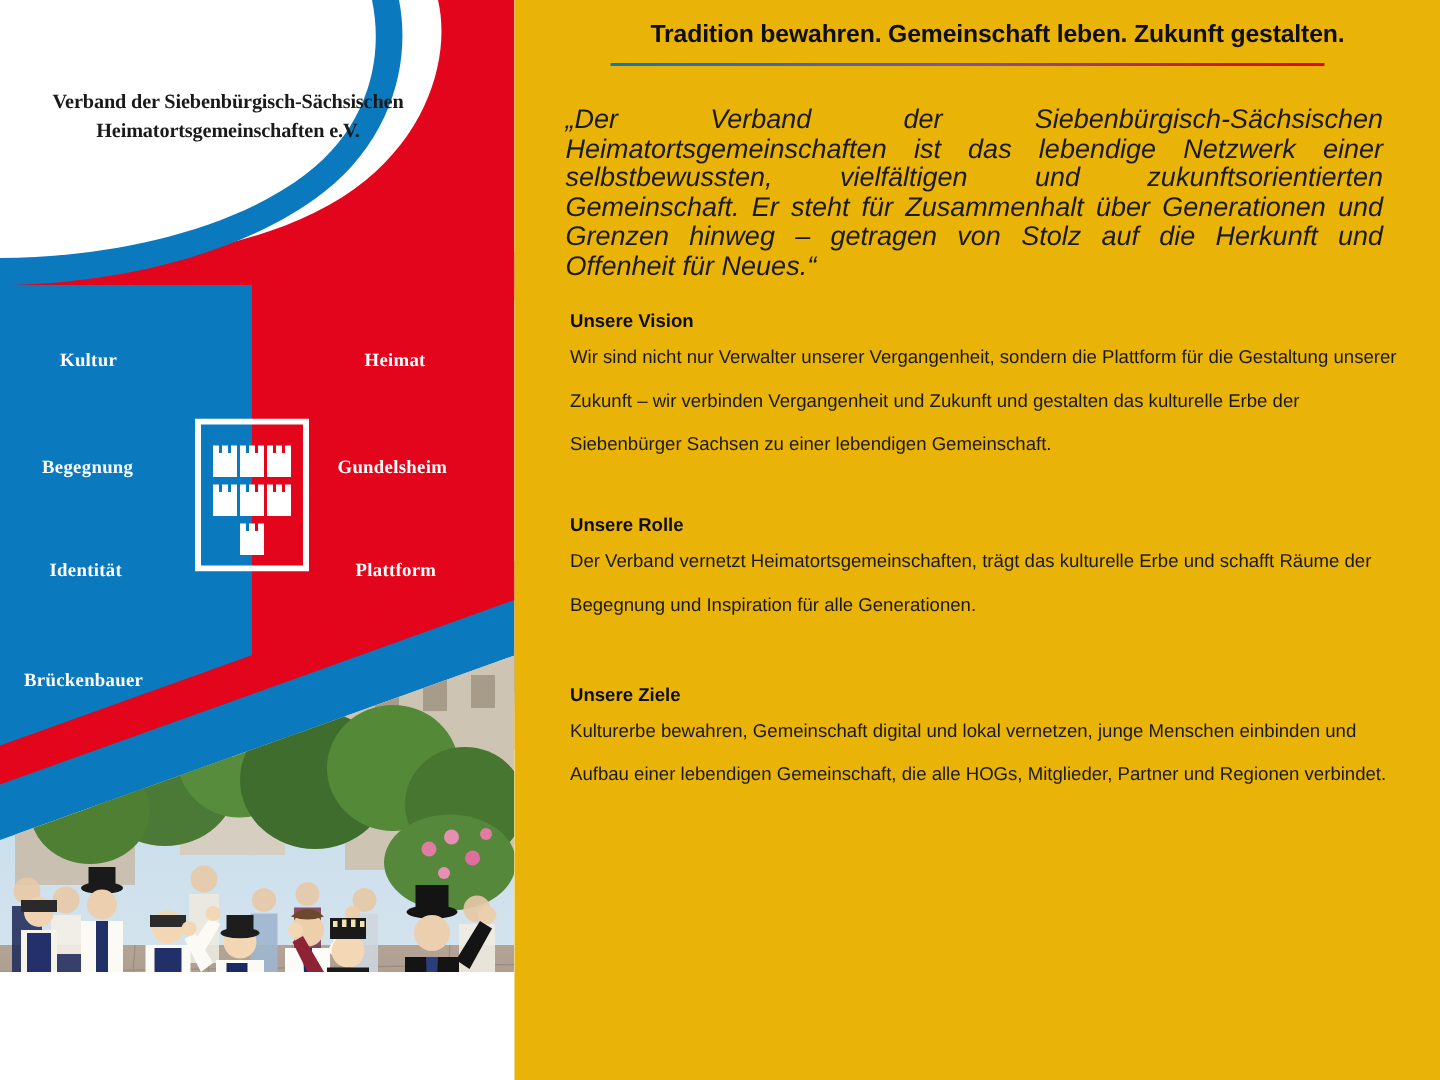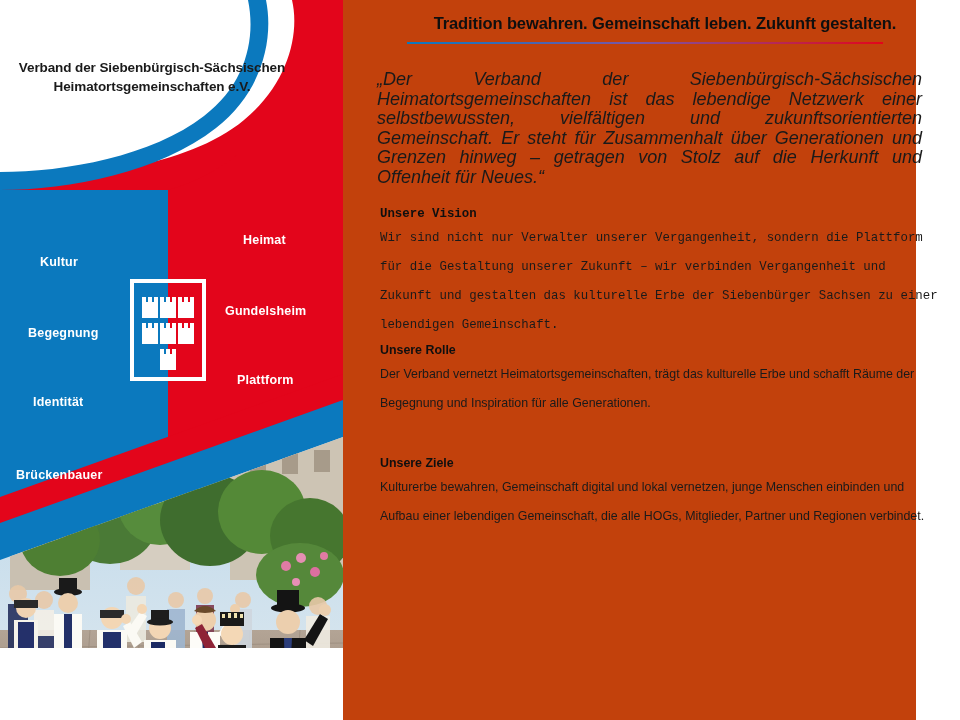--- a/index.html
+++ b/index.html
@@ -23,20 +23,21 @@
 
   
   #left-panel {
     position: absolute;
     left: 0;
     top: 0;
     width: 343px;
     height: 648px;
     overflow: hidden;
     background: #ffffff;
+    font-family: Liberation Serif, serif;
   }
 
   
   #brand-art {
     position: absolute;
     left: 0;
     top: 0;
     width: 343px;
     height: 720px;
     display: block;
@@ -74,21 +75,21 @@
   .kw {
     position: absolute;
     z-index: 5;
     color: #ffffff;
     font-size: 12.5px;
     font-weight: bold;
     letter-spacing: 0.2px;
     white-space: nowrap;
     pointer-events: none;
   }
-  .kw-left  { text-align: center; margin-top: 22px; }
+  .kw-left  { text-align: center; }
   .kw-right { text-align: left; }
 
   #kw-kultur       { left: 40px;  top: 233px; }
   #kw-bewahren     { left: 28px;  top: 304px; }
   #kw-identitaet   { left: 33px;  top: 373px; }
   #kw-brueckenbauer{ left: 16px;  top: 446px; }
   #kw-heimat       { left: 243px; top: 233px; }
   #kw-gemeinschaft { left: 225px; top: 304px; }
   #kw-tradition    { left: 237px; top: 373px; }
 
@@ -101,23 +102,23 @@
     height: 102px;
     z-index: 6;
     pointer-events: none;
   }
 
   
   #content {
     position: absolute;
     left: 343px;
     top: 0;
-    width: 573px;
+    width: 617px;
     height: 720px;
-    background: #c2410c;
+    background: #eab308;
   }
 
   #headline {
     position: absolute;
     left: 52px;
     top: 14px;
     width: 540px;
     text-align: center;
     font-size: 16.5px;
     font-weight: bold;
@@ -159,21 +160,21 @@
     line-height: 18px;
     margin-bottom: 1px;
   }
   .section-body {
     font-size: 12.4px;
     font-weight: normal;
     color: #1a1a1a;
     line-height: 29px;
   }
 
-  #section-vision { top: 205px; font-family: Liberation Mono, monospace; }
+  #section-vision { top: 205px; }
   #section-rolle  { top: 341px; }
   #section-ziele  { top: 454px; }
   #section-spirit { top: 590px; }
 </style>
 </head>
 <body>
 
 <div id="slide">
 
   <div id="left-panel">

